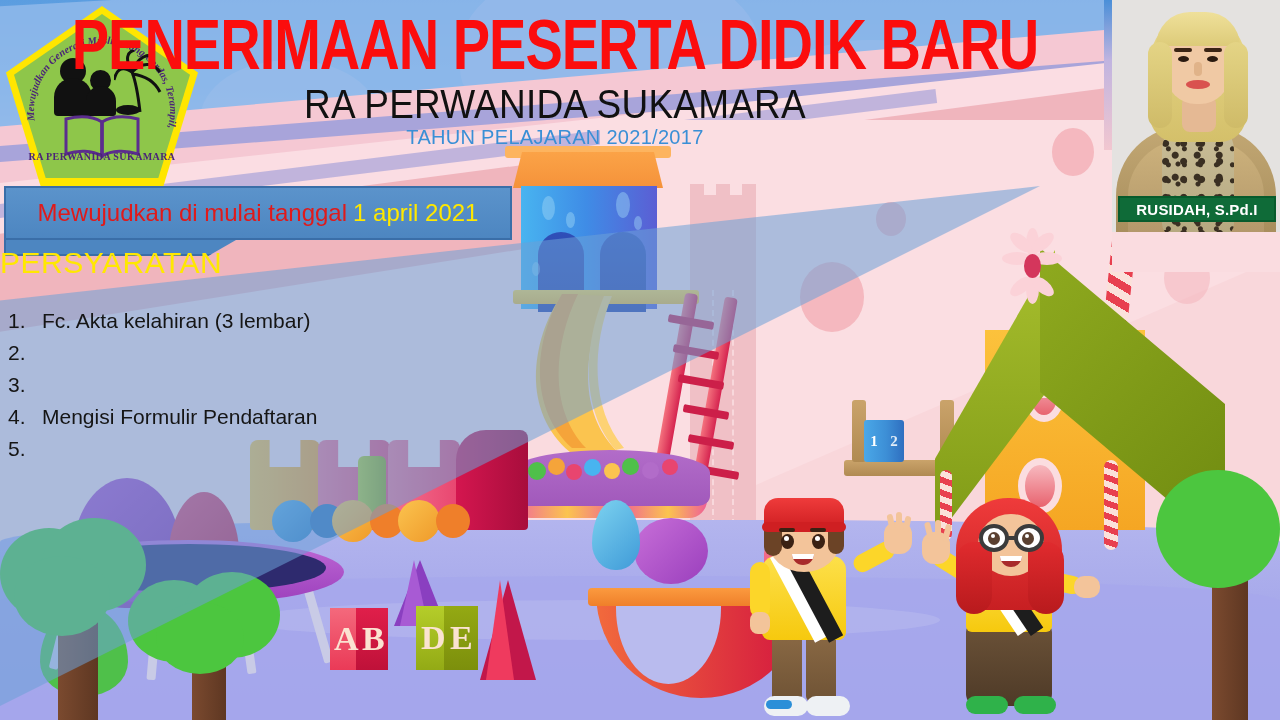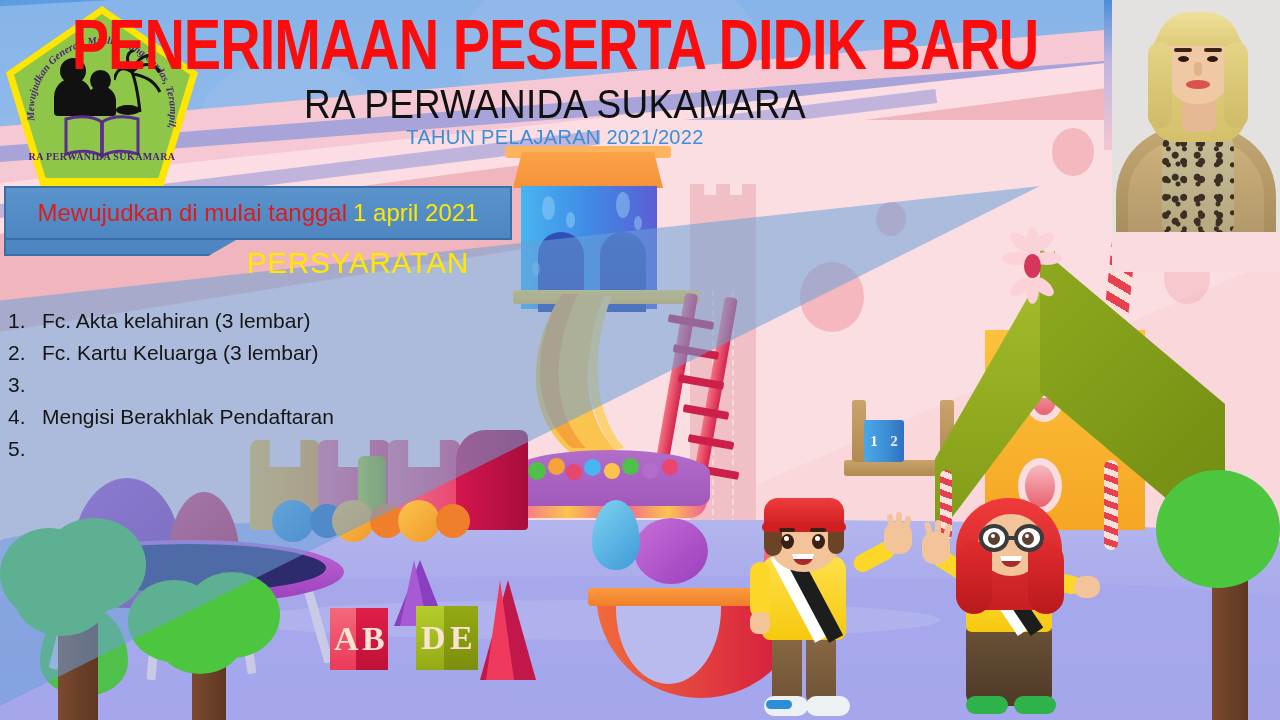--- a/index.html
+++ b/index.html
@@ -270,21 +270,21 @@
   }
   .reg-tail {
     left:4px; top:240px; width:232px; height:16px;
     background:#4d86c1; border-left:2px solid #3a6ea8; border-bottom:2px solid #3a6ea8;
     clip-path:polygon(0 0,100% 0,88% 100%,0 100%);
   }
   .reg-text { font-size:24px; color:#e01a1a; white-space:nowrap; }
   .reg-date { color:#ffe800; margin-left:6px; }
 
   .persyaratan {
-    left:0; top:246px; width:469px; text-align:right;
+    left:0; top:246px; width:469px; text-align:left;
     font-size:30px; color:#ffe800; letter-spacing:.5px;
   }
 
   
   .req-list { left:8px; top:305px; width:460px; }
   .req-item {
     display:flex; font-size:21px; color:#151515;
     line-height:1.52; white-space:nowrap;
   }
   .req-num { width:34px; text-align:left; }
@@ -619,46 +619,45 @@
       <path d="M40 8 C 30 2, 16 2, 4 5 L 4 40 C 16 36, 30 36, 40 42 Z" fill="none" stroke="#5b2d8e" stroke-width="3"></path>
       <path d="M40 8 C 50 2, 64 2, 76 5 L 76 40 C 64 36, 50 36, 40 42 Z" fill="none" stroke="#5b2d8e" stroke-width="3"></path>
       <line x1="40" y1="8" x2="40" y2="42" stroke="#5b2d8e" stroke-width="3"></line>
     </svg>
 
     <div class="logo-bottom-text">RA PERWANIDA SUKAMARA</div>
   </div>
 
   <div class="layer title-main">PENERIMAAN PESERTA DIDIK BARU</div>
   <div class="layer title-sub">RA PERWANIDA SUKAMARA</div>
-  <div class="layer title-year">TAHUN PELAJARAN 2021/2022</div>
+  <div class="layer title-year">TAHUN PELAJARAN 2021/2017</div>
 
   <div class="layer reg-tail"></div>
   <div class="layer reg-banner">
     <div class="reg-text">
       <span>Mewujudkan di mulai tanggal</span><span class="reg-date">1 april 2021</span>
     </div>
   </div>
 
   <div class="layer persyaratan">PERSYARATAN</div>
 
   <div class="layer req-list">
     <div class="req-item">
       <span class="req-num">1.</span>
       <span>Fc. Akta kelahiran (3 lembar)</span>
     </div>
     <div class="req-item">
       <span class="req-num">2.</span>
-      <span>Fc. Kartu Keluarga  (3 lembar)</span>
     </div>
     <div class="req-item">
       <span class="req-num">3.</span>
     </div>
     <div class="req-item">
       <span class="req-num">4.</span>
-      <span>Mengisi Berakhlak Pendaftaran</span>
+      <span>Mengisi Formulir Pendaftaran</span>
     </div>
     <div class="req-item">
       <span class="req-num">5.</span>
     </div>
   </div>
 
   <div class="layer photo-side-l"></div>
   <div class="layer photo-strip-bottom"></div>
   <div class="layer photo-panel">
     <div class="photo-bg"></div>
@@ -678,14 +677,17 @@
     <div class="p-hijab" style="left:36px;top:42px;width:24px;height:86px;border-radius:12px;background:linear-gradient(180deg,#e4d485,#cfbb68);"></div>
     <div class="p-hijab" style="left:112px;top:42px;width:24px;height:86px;border-radius:12px;background:linear-gradient(180deg,#e4d485,#cfbb68);"></div>
 
     <div class="p-brow" style="left:62px;top:48px;width:18px;height:4px;"></div>
     <div class="p-brow" style="left:92px;top:48px;width:18px;height:4px;"></div>
     <div class="p-eye" style="left:66px;top:56px;width:11px;height:6px;"></div>
     <div class="p-eye" style="left:95px;top:56px;width:11px;height:6px;"></div>
     <div style="position:absolute;left:82px;top:62px;width:8px;height:14px;background:#e0b389;border-radius:4px;"></div>
     <div class="p-lips" style="left:74px;top:80px;width:24px;height:9px;"></div>
   </div>
+  <div class="layer nameplate">
+    <span>RUSIDAH, S.Pd.I</span>
+  </div>
 
 </div>
 
 </body></html>

